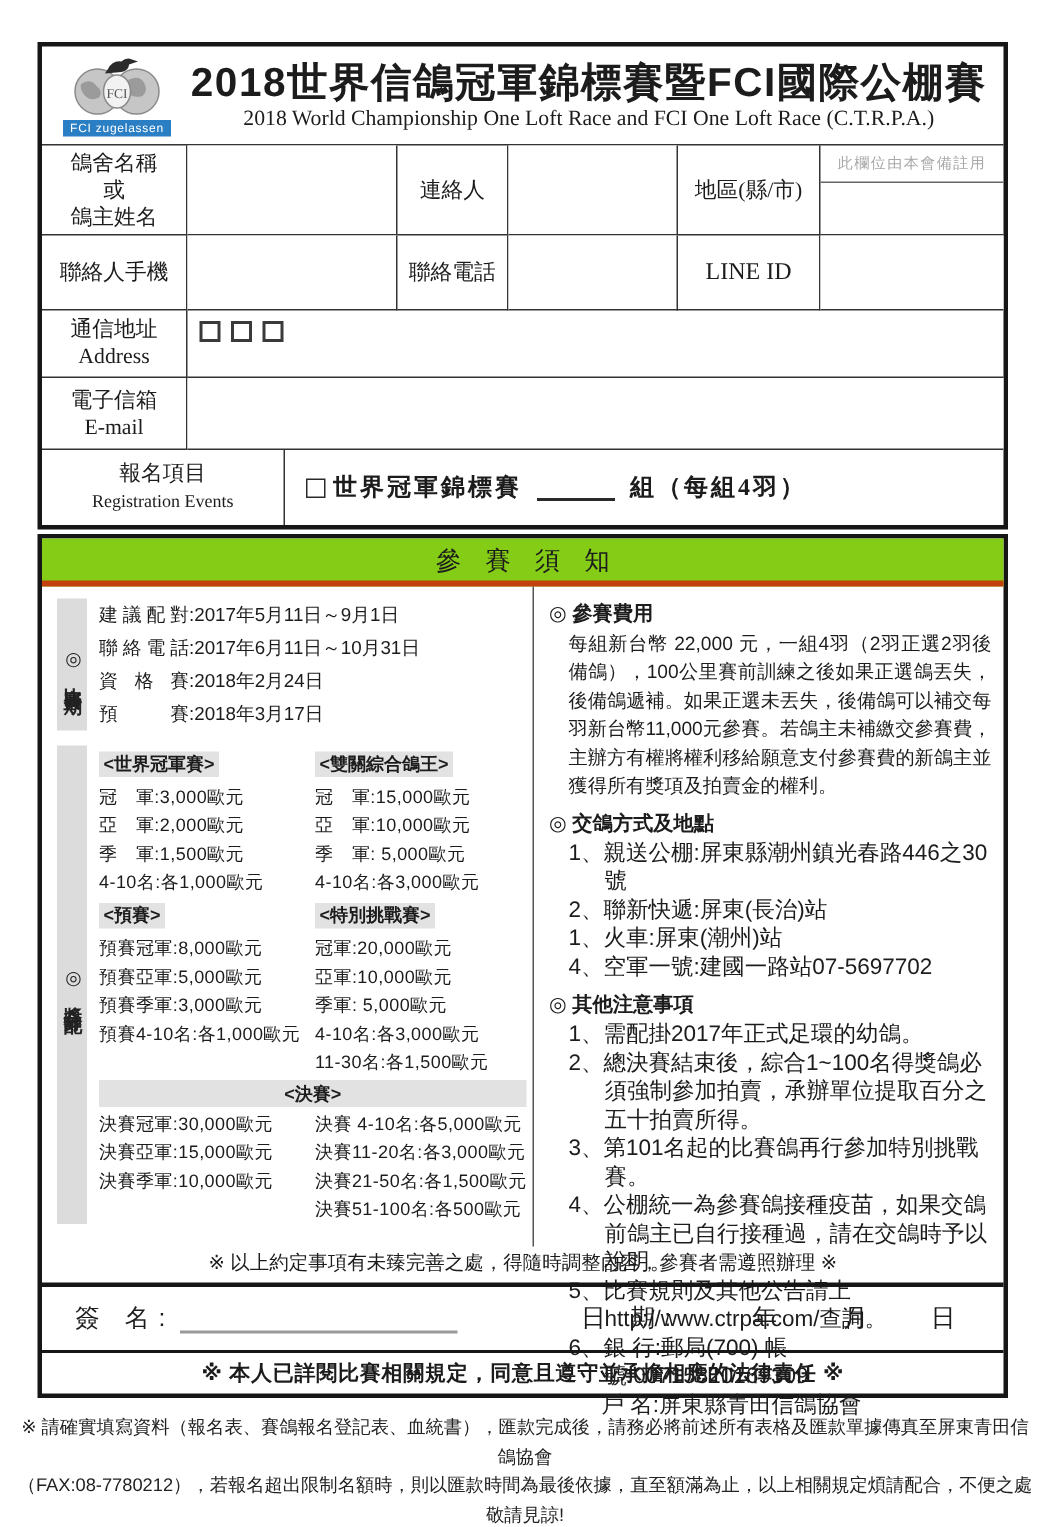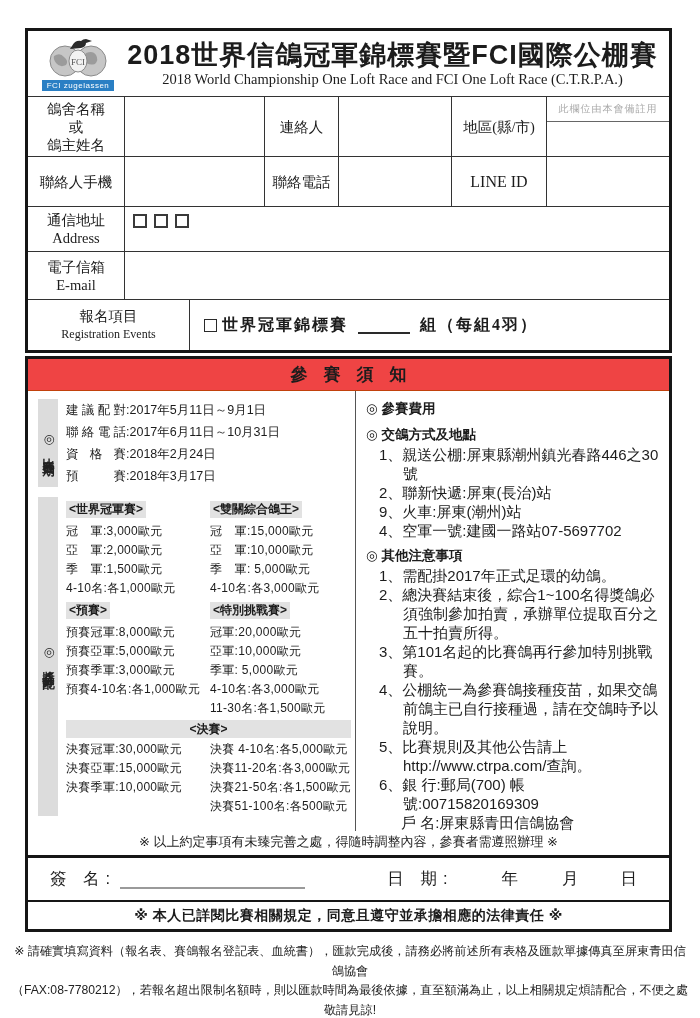--- a/index.html
+++ b/index.html
@@ -35,23 +35,23 @@
   .note-bottom { flex:1; }
   .addr-cell { justify-content:flex-start; align-items:flex-start; padding:7px 8px; gap:4px; }
   .sq { width:14px; height:14px; border:2px solid #3a3a3a; display:inline-block; margin-right:3px; background:#fff; }
   .reg-cell { justify-content:flex-start; padding-left:14px; gap:2px; }
   .chk { width:13px; height:13px; border:1.5px solid #2a2a2a; display:inline-block; margin-right:3px; }
   .reg-text { font-family:"Liberation Serif","DejaVu Serif",serif; font-size:16px; font-weight:600; letter-spacing:2px; }
   .blankline { display:inline-block; width:52px; border-bottom:2px solid #2a2a2a; height:18px; margin:0 8px; }
 
   
   #box2 { position:absolute; left:25px; top:356px; width:647px; height:576px; border:3px solid #161616; background:#fff; display:flex; flex-direction:column; }
-  .sec-title { height:32px; background:#ef4444; border-bottom:1px solid #c2410c;
+  .sec-title { height:32px; background:#84cc16; border-bottom:4px solid #c2410c;
                display:flex; align-items:center; justify-content:center;
-               font-size:17px; font-weight:700; letter-spacing:16px; text-indent:16px; }
+               font-size:17px; font-weight:400; letter-spacing:16px; text-indent:16px; }
   .content { flex:1; display:flex; min-height:0; }
   .col-left { width:327px; padding:8px 4px 4px 10px; }
   .col-right { flex:1; border-left:1px solid #555; padding:8px 8px 4px 10px; }
 
   .block { display:flex; margin-bottom:10px; }
   .vstrip { writing-mode:vertical-rl; text-orientation:upright; background:#dcdcdc;
             width:20px; display:flex; align-items:center; justify-content:center;
             font-size:12.5px; font-weight:600; letter-spacing:2px; color:#222; flex:0 0 20px; }
   .dates { padding-left:8px; font-size:12.5px; }
   .date-line { line-height:22px; white-space:nowrap; }
@@ -239,27 +239,28 @@
               <div class="pzl">決賽51-100名:各500歐元</div>
             </div>
           </div>
         </div>
       </div>
     </div>
 
     <div class="col-right">
       <div class="rt-sec">
         <div class="rt-title">◎ 參賽費用</div>
+        <div class="rt-body">每組新台幣 22,000 元，一組4羽（2羽正選2羽後備鴿），100公里賽前訓練之後如果正選鴿丟失，後備鴿遞補。如果正選未丟失，後備鴿可以補交每羽新台幣11,000元參賽。若鴿主未補繳交參賽費，主辦方有權將權利移給願意支付參賽費的新鴿主並獲得所有獎項及拍賣金的權利。</div>
       </div>
       <div class="rt-sec">
         <div class="rt-title">◎ 交鴿方式及地點</div>
         <div class="rt-list">
           <div class="rt-li">1、親送公棚:屏東縣潮州鎮光春路446之30號</div>
           <div class="rt-li">2、聯新快遞:屏東(長治)站</div>
-          <div class="rt-li">9、火車:屏東(潮州)站</div>
+          <div class="rt-li">1、火車:屏東(潮州)站</div>
           <div class="rt-li">4、空軍一號:建國一路站07-5697702</div>
         </div>
       </div>
       <div class="rt-sec">
         <div class="rt-title">◎ 其他注意事項</div>
         <div class="rt-list">
           <div class="rt-li">1、需配掛2017年正式足環的幼鴿。</div>
           <div class="rt-li">2、總決賽結束後，綜合1~100名得獎鴿必須強制參加拍賣，承辦單位提取百分之五十拍賣所得。</div>
           <div class="rt-li">3、第101名起的比賽鴿再行參加特別挑戰賽。</div>
           <div class="rt-li">4、公棚統一為參賽鴿接種疫苗，如果交鴿前鴿主已自行接種過，請在交鴿時予以說明。</div>

